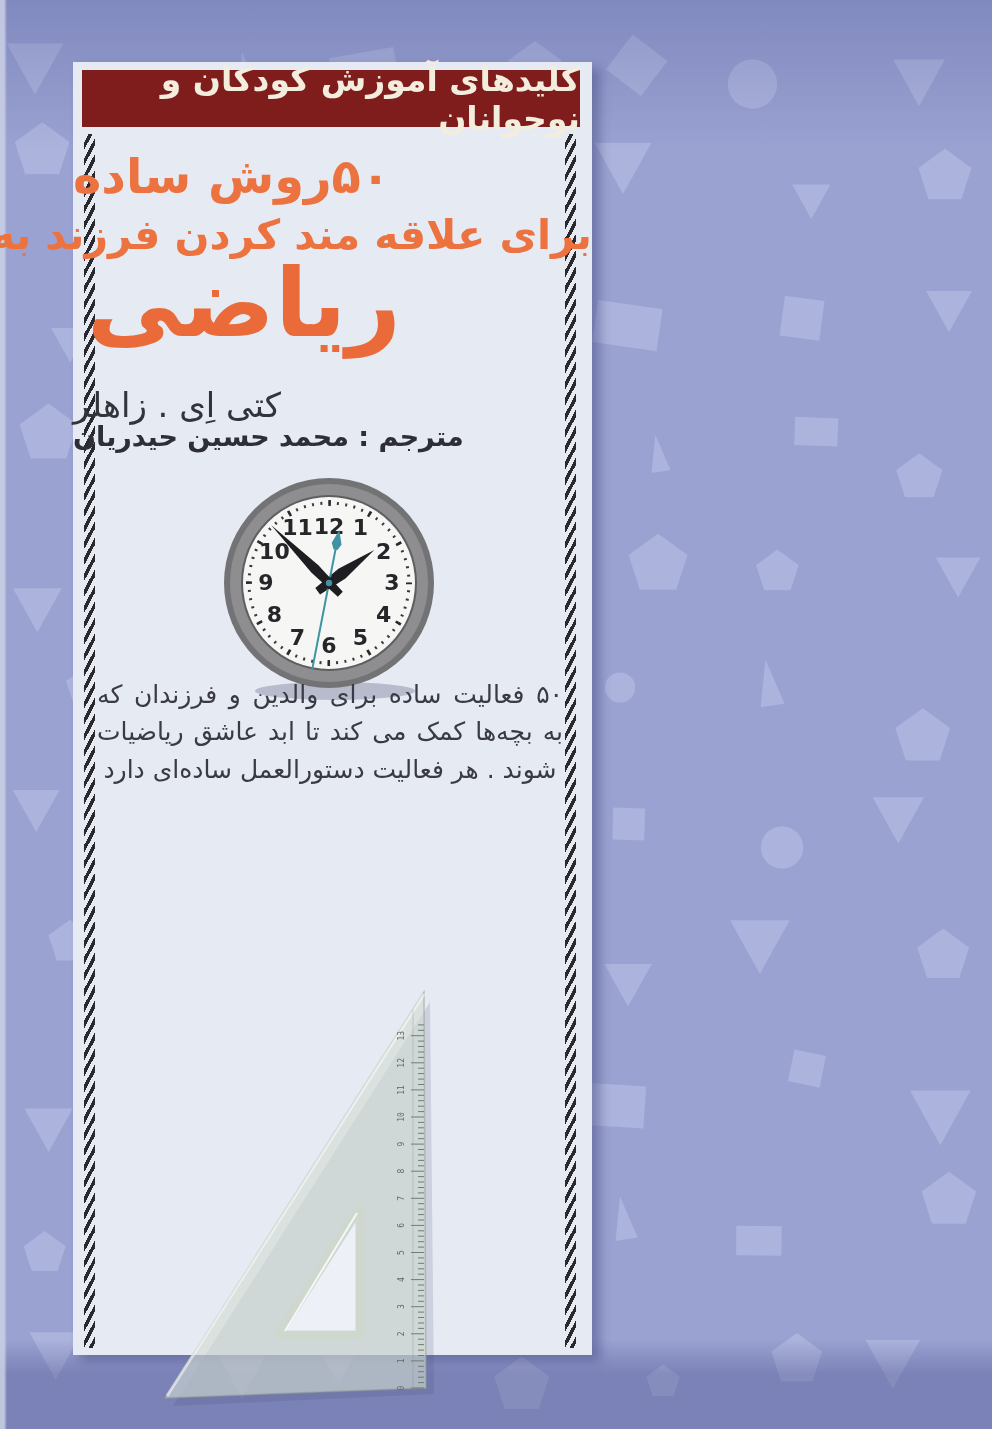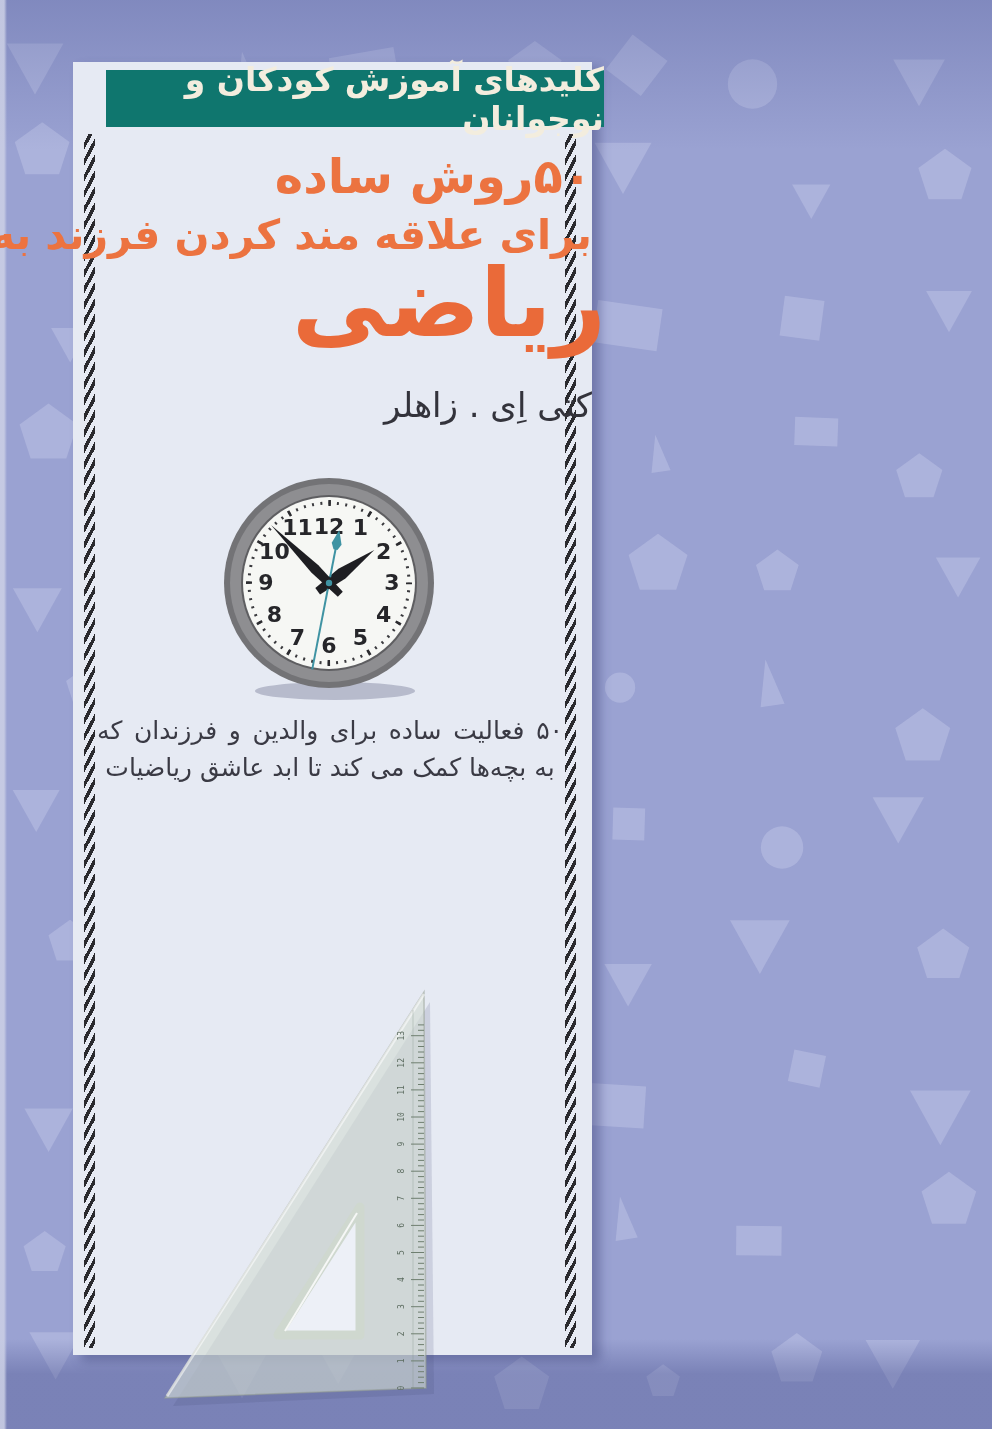--- a/index.html
+++ b/index.html
@@ -18,40 +18,39 @@
   }
   svg.bg-shapes{position:absolute;left:0;top:0;z-index:1;}
   .panel{
     position:absolute;left:73px;top:62px;width:519px;height:1293px;
     background:#e6eaf3;
     box-shadow:8px 6px 10px rgba(62,68,122,0.45);
     z-index:3;
   }
   .banner{
     position:absolute;left:82px;top:70px;width:498px;height:57px;
-    background:#0f766e;color:#f3edde;
+    background:#7f1d1d;color:#f3edde;
     font-size:33px;font-weight:bold;direction:rtl;
     display:flex;align-items:center;justify-content:center;
     z-index:5;
-    margin-left:24px;
   }
   .zigzag{
     position:absolute;top:134px;height:1214px;width:11px;z-index:5;
     background:repeating-linear-gradient(118deg, rgba(0,0,0,0) 0 4px, #2a2a2e 4px 7.5px);
   }
   .zz-left{left:84px;}
   .zz-right{left:565px;}
-  .pline{position:absolute;left:73px;width:519px;text-align:right;direction:rtl;z-index:5;white-space:nowrap;}
+  .pline{position:absolute;left:73px;width:519px;text-align:left;direction:rtl;z-index:5;white-space:nowrap;}
   .title1{top:148px;font-size:48px;font-weight:bold;color:#ec7340;}
   .title2{top:211px;font-size:41px;font-weight:bold;color:#ec7340;}
   .title3{top:248px;font-size:95px;font-weight:bold;color:#ea6a39;transform:translateX(14px);}
   .author{top:385px;font-size:34px;color:#33333b;}
   .translator{top:421px;font-size:27px;font-weight:bold;color:#2e2e36;}
   .desc{
-    position:absolute;left:97px;top:712px;width:466px;z-index:5;
+    position:absolute;left:97px;top:676px;width:466px;z-index:5;
     direction:rtl;color:#3a3a44;font-size:25px;
   }
   .desc .line{
     height:37.3px;line-height:37.3px;
     text-align:justify;text-align-last:justify;overflow:visible;
   }
   .desc .line:last-child{text-align-last:center;}
   svg.clock{position:absolute;left:219px;top:471px;z-index:5;}
   svg.setsquare{position:absolute;left:55px;top:980px;z-index:6;}
   .cn{font-size:22px;font-weight:bold;fill:#26262a;text-anchor:middle;font-family:"DejaVu Sans",sans-serif;}
@@ -149,20 +148,21 @@
     <span>کلیدهای آموزش کودکان و نوجوانان</span>
   </div>
 
   <div class="zigzag zz-left"></div>
   <div class="zigzag zz-right"></div>
 
   <div class="pline title1">۵۰روش ساده</div>
   <div class="pline title2">برای علاقه مند کردن فرزند به</div>
   <div class="pline title3">ریاضی</div>
   <div class="pline author">کتی اِی . زاهلر</div>
+  <div class="pline translator">مترجم : محمد حسین حیدریان</div>
 
   <svg class="clock" width="220" height="232" viewBox="-110 -112 220 232">
     <ellipse cx="6" cy="108" rx="80" ry="9" fill="rgba(60,66,105,0.28)"></ellipse>
     <circle r="105" fill="#737376"></circle>
     <circle r="99" fill="#8e8e91"></circle>
     <circle r="88" fill="#5e5e61"></circle>
     <circle r="86" fill="#f6f7f4"></circle>
 
     <circle r="80" fill="none" stroke="#3a3a3e" stroke-width="3" stroke-dasharray="2 6.378" stroke-dashoffset="1"></circle>
     <circle r="80" fill="none" stroke="#2b2b2f" stroke-width="6" stroke-dasharray="2.6 39.29" stroke-dashoffset="1.3"></circle>
@@ -190,20 +190,21 @@
       <line x1="0" y1="-44" x2="0" y2="88" stroke="#3f93a3" stroke-width="2"></line>
       <path d="M0,-54 L5,-40 L2,-34 L-2,-34 L-5,-40 Z" fill="#3f93a3"></path>
     </g>
     <circle r="6" fill="#1e1e22"></circle>
     <circle r="3.2" fill="#3f93a3"></circle>
   </svg>
 
   <div class="desc">
     <div class="line">۵۰ فعالیت ساده برای والدین و فرزندان که</div>
     <div class="line">به بچه‌ها کمک می کند تا ابد عاشق ریاضیات</div>
+    <div class="line">شوند . هر فعالیت دستورالعمل ساده‌ای دارد</div>
   </div>
 
   <svg class="setsquare" width="395" height="449" viewBox="0 0 395 449">
     <polygon points="375,22 379,414 118,426" fill="rgba(70,76,120,0.16)"></polygon>
     <polygon points="369,12 371,408 110,418" fill="rgba(210,219,210,0.62)" stroke="rgba(150,158,148,0.55)" stroke-width="1.5"></polygon>
     <line x1="369" y1="14" x2="112" y2="416" stroke="rgba(255,255,255,0.55)" stroke-width="3"></line>
     <line x1="358" y1="30" x2="358" y2="408" stroke="rgba(130,142,132,0.35)" stroke-width="1"></line>
     <polygon points="305,227 305,355 223,355" fill="#edf0f7" stroke="#cfd8cf" stroke-width="9" stroke-linejoin="round"></polygon>
     <line x1="230" y1="351" x2="302" y2="233" stroke="rgba(255,255,255,0.8)" stroke-width="2"></line>
     <path id="ruler-ticks" d="M369,408.0 h-13 M369,402.6 h-6 M369,397.2 h-6 M369,391.7 h-6 M369,386.3 h-6 M369,380.9 h-13 M369,375.5 h-6 M369,370.1 h-6 M369,364.6 h-6 M369,359.2 h-6 M369,353.8 h-13 M369,348.4 h-6 M369,343.0 h-6 M369,337.5 h-6 M369,332.1 h-6 M369,326.7 h-13 M369,321.3 h-6 M369,315.9 h-6 M369,310.4 h-6 M369,305.0 h-6 M369,299.6 h-13 M369,294.2 h-6 M369,288.8 h-6 M369,283.3 h-6 M369,277.9 h-6 M369,272.5 h-13 M369,267.1 h-6 M369,261.7 h-6 M369,256.2 h-6 M369,250.8 h-6 M369,245.4 h-13 M369,240.0 h-6 M369,234.6 h-6 M369,229.1 h-6 M369,223.7 h-6 M369,218.3 h-13 M369,212.9 h-6 M369,207.5 h-6 M369,202.0 h-6 M369,196.6 h-6 M369,191.2 h-13 M369,185.8 h-6 M369,180.4 h-6 M369,174.9 h-6 M369,169.5 h-6 M369,164.1 h-13 M369,158.7 h-6 M369,153.3 h-6 M369,147.8 h-6 M369,142.4 h-6 M369,137.0 h-13 M369,131.6 h-6 M369,126.2 h-6 M369,120.7 h-6 M369,115.3 h-6 M369,109.9 h-13 M369,104.5 h-6 M369,99.1 h-6 M369,93.6 h-6 M369,88.2 h-6 M369,82.8 h-13 M369,77.4 h-6 M369,72.0 h-6 M369,66.5 h-6 M369,61.1 h-6 M369,55.7 h-13 M369,50.3 h-6 M369,44.9 h-6" stroke="#6f7f70" stroke-width="1" fill="none"></path>

